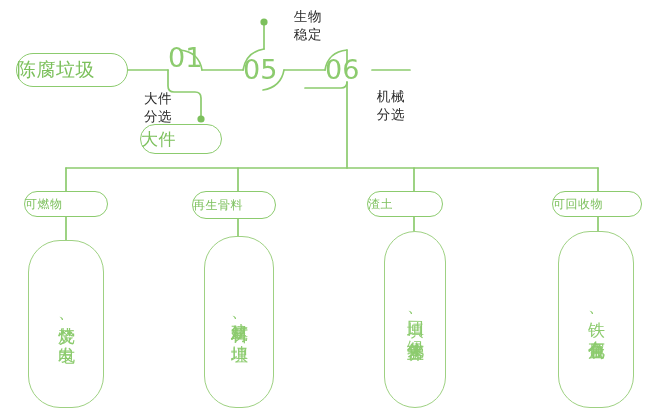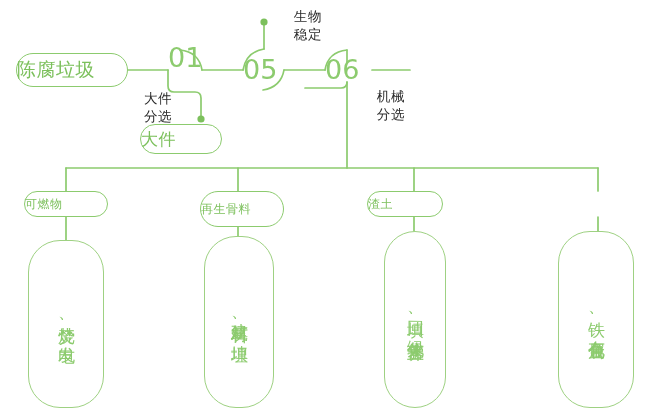--- a/index.html
+++ b/index.html
@@ -120,25 +120,28 @@
     <span>分选</span>
   </div>
 
   <div class="pill mid" style="left:140px;top:124px;width:82px;height:30px;">
     <span>大件</span>
   </div>
 
   <div class="pill small" style="left:24px;top:191px;width:84px;height:26px;">
     <span>可燃物</span>
   </div>
-  <div class="pill small" style="left:200px;top:191px;width:84px;height:36px;">
+  <div class="pill small" style="left:192px;top:191px;width:84px;height:28px;">
     <span>再生骨料</span>
   </div>
   <div class="pill small" style="left:367px;top:191px;width:76px;height:26px;">
     <span>渣土</span>
+  </div>
+  <div class="pill small" style="left:552px;top:191px;width:90px;height:26px;">
+    <span>可回收物</span>
   </div>
 
   <div class="vbox" style="left:28px;top:240px;width:76px;height:168px;">
     <div class="vtext">焚烧、发电</div>
   </div>
 
   <div class="vbox" style="left:204px;top:236px;width:70px;height:172px;">
     <div class="vtext">建筑材料、填埋</div>
   </div>
 

